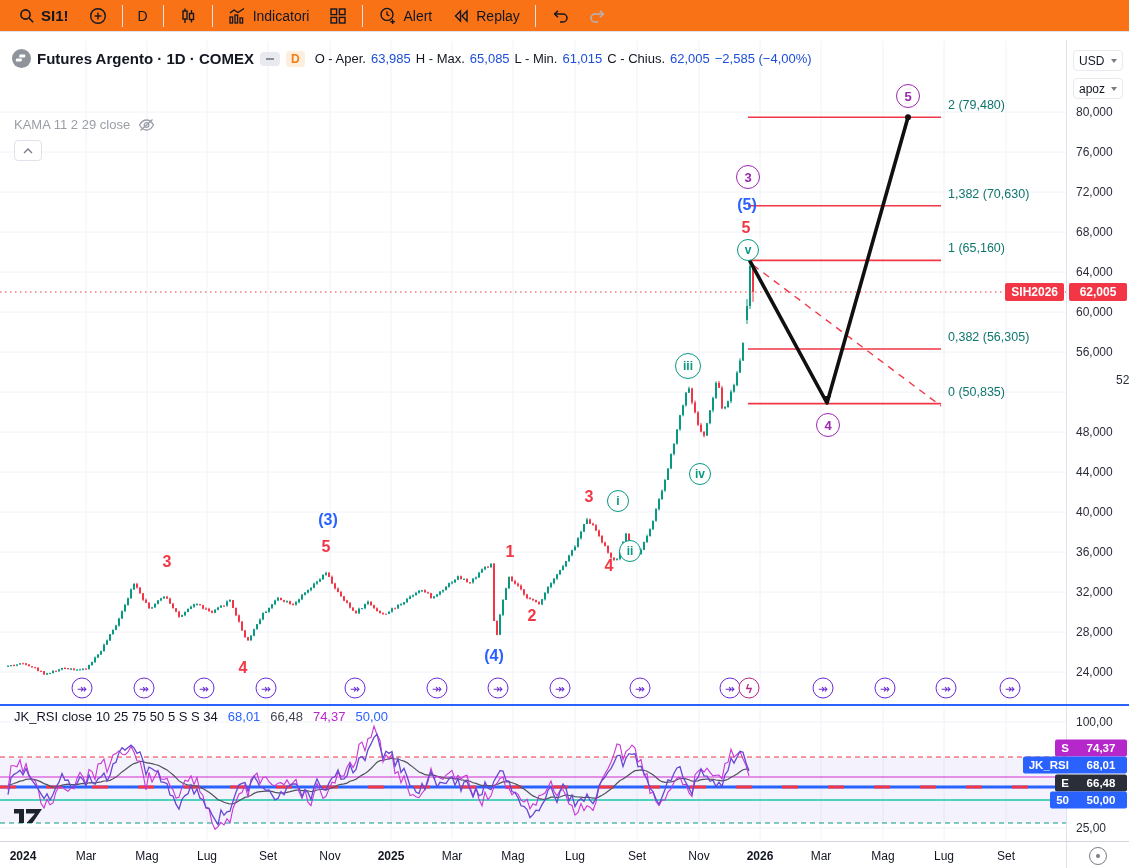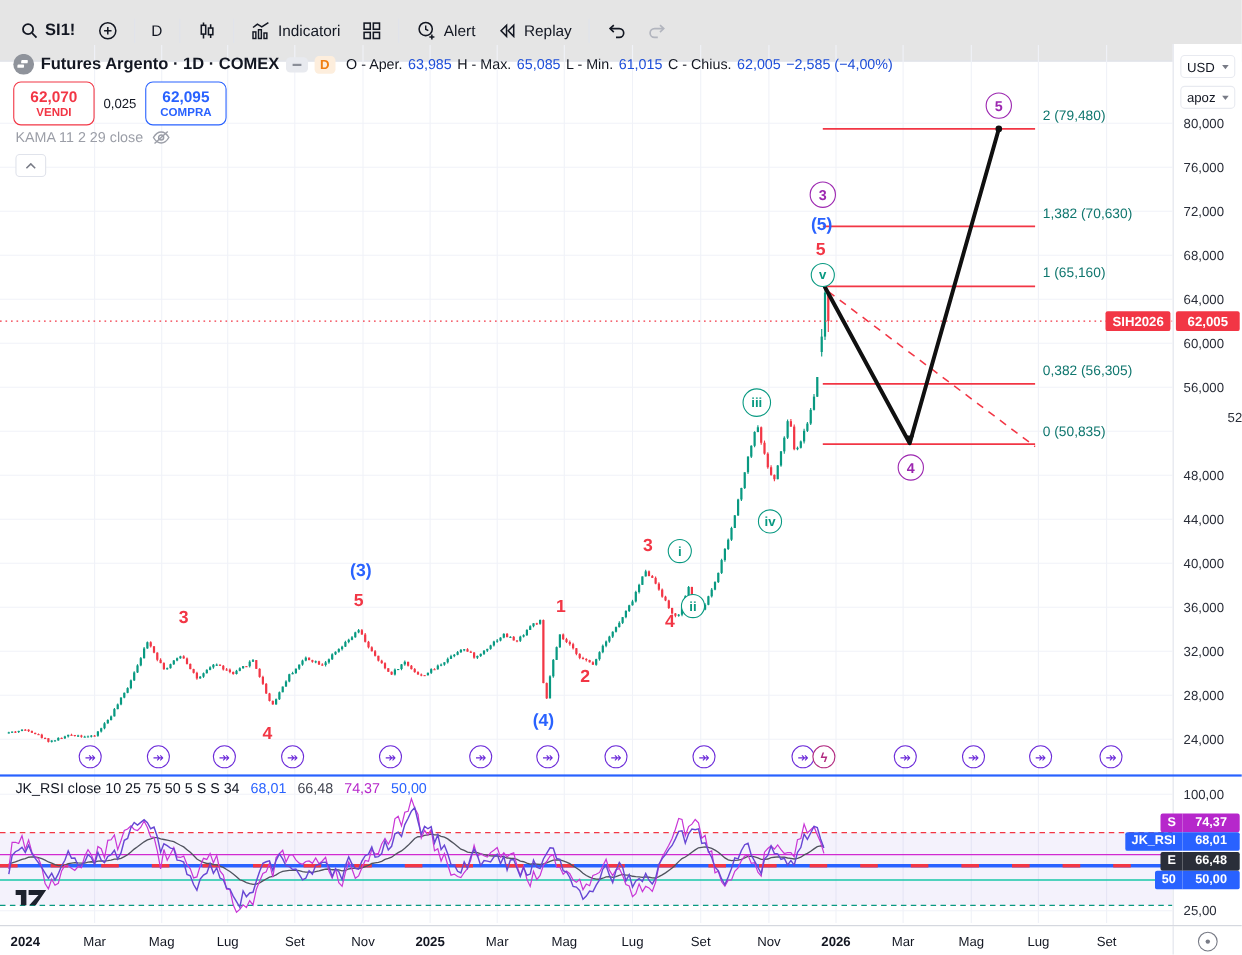--- a/index.html
+++ b/index.html
@@ -1,19 +1,19 @@
 <!DOCTYPE html>
 <html><head>
 <meta charset="utf-8">
 <style>
   html,body{margin:0;padding:0;background:#fff;}
   #app{position:relative;width:1129px;height:868px;background:#fff;overflow:hidden;
        font-family:"Liberation Sans",sans-serif;color:#131722;}
   
-  .toolbar{position:absolute;top:0;left:0;width:100%;height:56px;background:#e5e5e5;
+  .toolbar{position:absolute;top:0;left:0;width:100%;height:32px;background:#f97316;
            border-bottom:1px solid #e0e3eb;display:flex;align-items:center;padding-left:10px;box-sizing:border-box;gap:2px;}
   .tbtn{display:flex;align-items:center;gap:6px;padding:0 9px;height:30px;border-radius:5px;cursor:pointer;
         font-size:14px;color:#131722;white-space:nowrap;}
   .tbtn svg{display:block}
   .tdiv{width:1px;height:22px;background:#e0e3eb;margin:0 4px;}
   .sym{font-weight:700;font-size:15px;}
   
   #chart-svg{position:absolute;top:40px;left:0;}
   #overlay{position:absolute;top:0;left:0;width:1129px;height:868px;pointer-events:none;}
   #overlay > *{pointer-events:auto;}
@@ -734,31 +734,20 @@
     <span class="lb">H - Max.</span>
     <span class="vl">65,085</span>
     <span class="lb">L - Min.</span>
     <span class="vl">61,015</span>
     <span class="lb">C - Chius.</span>
     <span class="vl">62,005</span>
     <span class="vl">−2,585 (−4,00%)</span>
   </span>
 </div>
 
-<div class="orders">
-  <div class="obtn sell">
-    <span class="p">62,070</span>
-    <span class="l">VENDI</span>
-  </div>
-  <span class="spread">0,025</span>
-  <div class="obtn buy">
-    <span class="p">62,095</span>
-    <span class="l">COMPRA</span>
-  </div>
-</div>
 
 <div class="kama">
   <span>KAMA 11 2 29 close</span>
   <svg width="17" height="14" viewBox="0 0 17 14">
         <path d="M1.5 7 C3.5 3.6 6 2 8.5 2 C11 2 13.5 3.6 15.5 7 C13.5 10.4 11 12 8.5 12 C6 12 3.5 10.4 1.5 7 Z" fill="none" stroke="#9b9ea7" stroke-width="1.3"></path>
         <circle cx="8.5" cy="7" r="2.3" fill="none" stroke="#9b9ea7" stroke-width="1.3"></circle>
         <line x1="2.5" y1="12.5" x2="14.5" y2="1.5" stroke="#9b9ea7" stroke-width="1.3"></line>
       </svg>
 </div>
 

